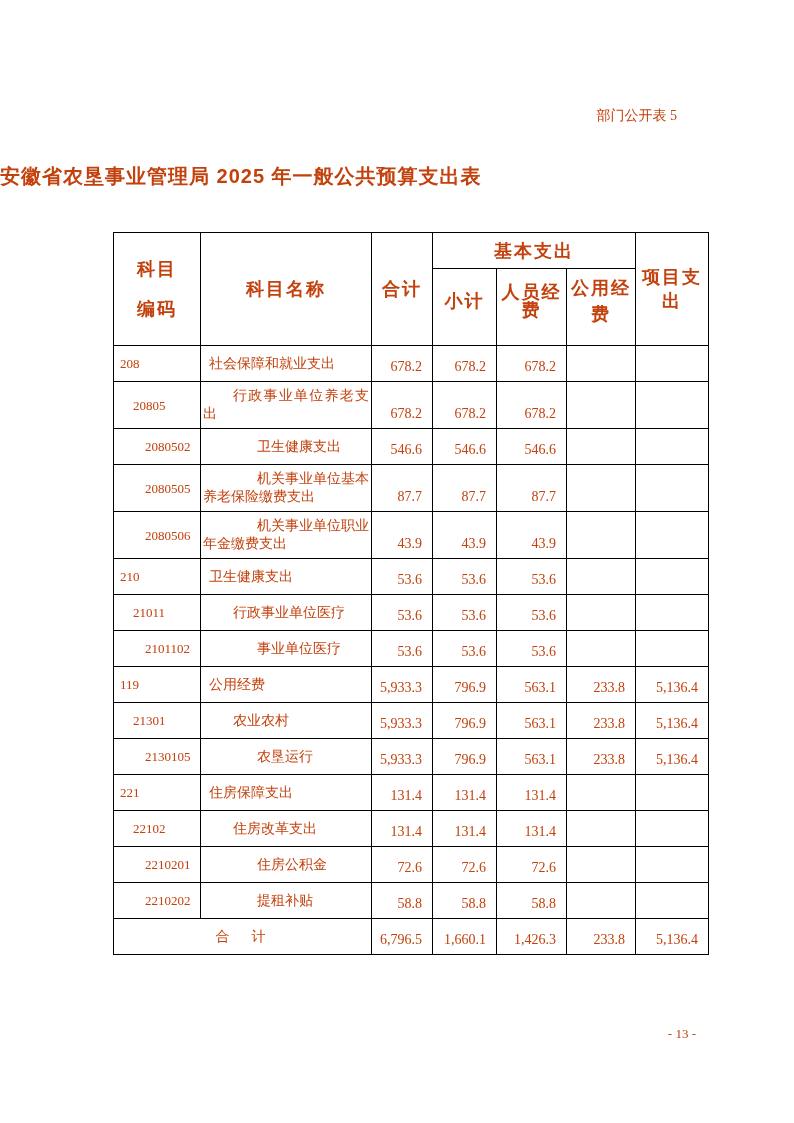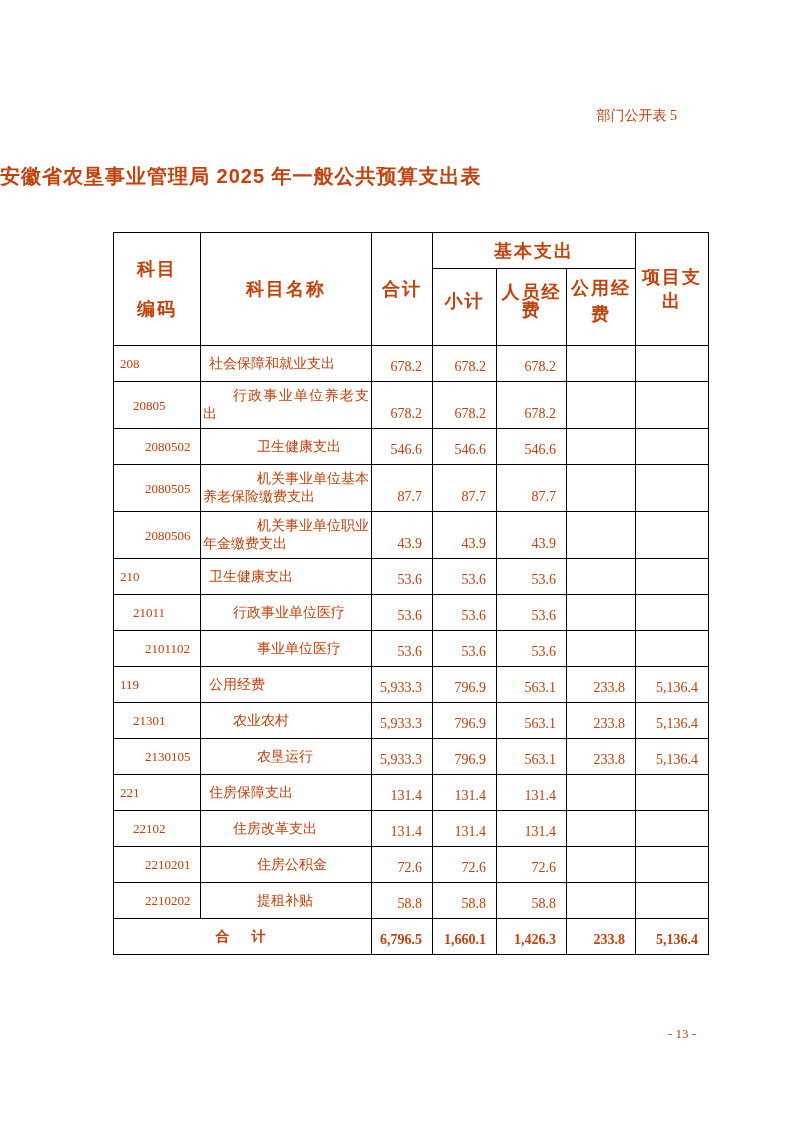--- a/index.html
+++ b/index.html
@@ -71,21 +71,21 @@
   .nm.ind-n1 { text-align: left; text-indent: 6px; }
   .nm.ind-n2 { text-indent: 30px; }
   .nm.ind-n3 { text-indent: 54px; }
   td.c-num {
     font-size: 14px;
     text-align: right;
     vertical-align: bottom;
     padding: 0 10px 7px 0;
     line-height: 15px;
   }
-  tr.total-row td { font-weight: bold; }
+  tr.total-row td { font-weight: normal; }
   td.c-total-label {
     text-align: center; vertical-align: middle;
     font-size: 14px; letter-spacing: 4px;
   }
   .page-number {
     position: absolute; top: 1026px; left: 13px; right: 118px;
     text-align: right; font-size: 13px;
   }
 </style>
 </head>

